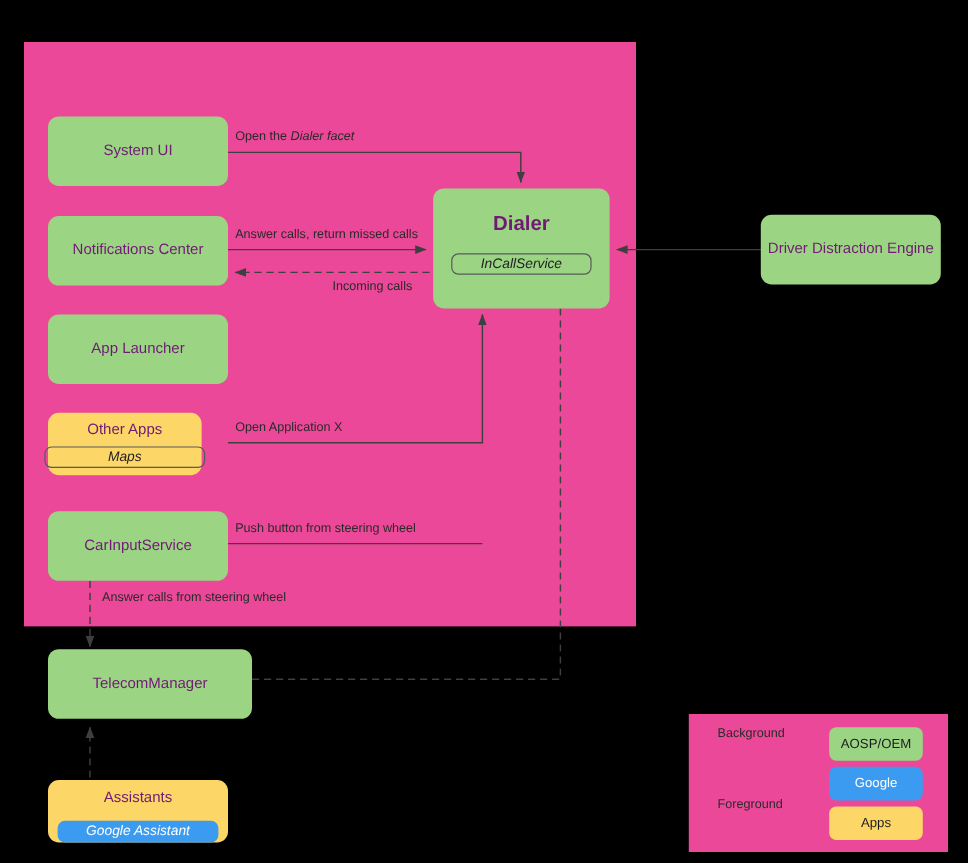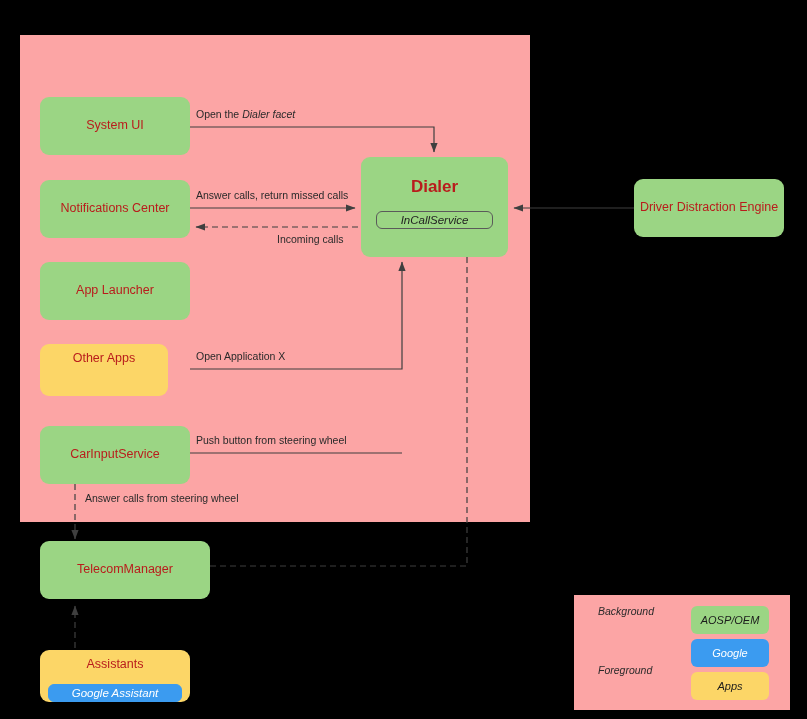--- a/index.html
+++ b/index.html
@@ -1,28 +1,28 @@
 <!DOCTYPE html>
 <html><head>
 <meta charset="utf-8">
 <style>
   html,body{margin:0;padding:0;background:#000;}
   body{width:807px;height:719px;position:relative;overflow:hidden;
        font-family:"Liberation Sans","DejaVu Sans",sans-serif;color:#222;}
   #stage{position:absolute;inset:0;width:807px;height:719px;}
 
-  .panel{position:absolute;background:#fca5a5;font-style:italic;}
+  .panel{position:absolute;background:#ec4899;}
   #main-panel{left:20px;top:35px;width:510px;height:487px;}
   #legend-panel{left:574px;top:595px;width:216px;height:115px;}
 
   .title{position:absolute;left:40px;top:55px;font-size:16px;color:#222;letter-spacing:.1px;}
 
   .node{position:absolute;border-radius:9px;display:flex;flex-direction:column;
         align-items:center;justify-content:center;box-sizing:border-box;}
-  .node .label{font-size:12.5px;color:#b91c1c;text-align:center;line-height:1.25;}
+  .node .label{font-size:12.5px;color:#701a75;text-align:center;line-height:1.25;}
   .green{background:#9bd584;}
   .yellow{background:#fcd667;}
   .blue{background:#3b9bf0;}
 
   .sub{border:1px solid #5a5a5a;border-radius:6px;background:transparent;
        font-style:italic;font-size:11.5px;text-align:center;padding:2px 0;box-sizing:border-box;}
   .sub.filled{background:#3b9bf0;border-color:#3b9bf0;color:#fff;}
 
   #dialer .label{font-size:17px;font-weight:bold;}
 
@@ -82,20 +82,21 @@
   <div class="node green" style="left:40px;top:262px;width:150px;height:58px;">
     <span class="label">App Launcher</span>
   </div>
 
   <div class="node green" style="left:40px;top:180px;width:150px;height:58px;">
     <span class="label">Notifications Center</span>
   </div>
 
   <div class="node yellow" style="left:40px;top:344px;width:128px;height:52px;justify-content:flex-start;padding-top:7px;">
     <span class="label">Other Apps</span>
+    <div class="sub" style="width:134px;margin-top:5px;">Maps</div>
   </div>
 
   <div class="node green" style="left:40px;top:426px;width:150px;height:58px;">
     <span class="label">CarInputService</span>
   </div>
 
   <div class="node green" style="left:634px;top:179px;width:150px;height:58px;">
     <span class="label">Driver Distraction Engine</span>
   </div>
 

